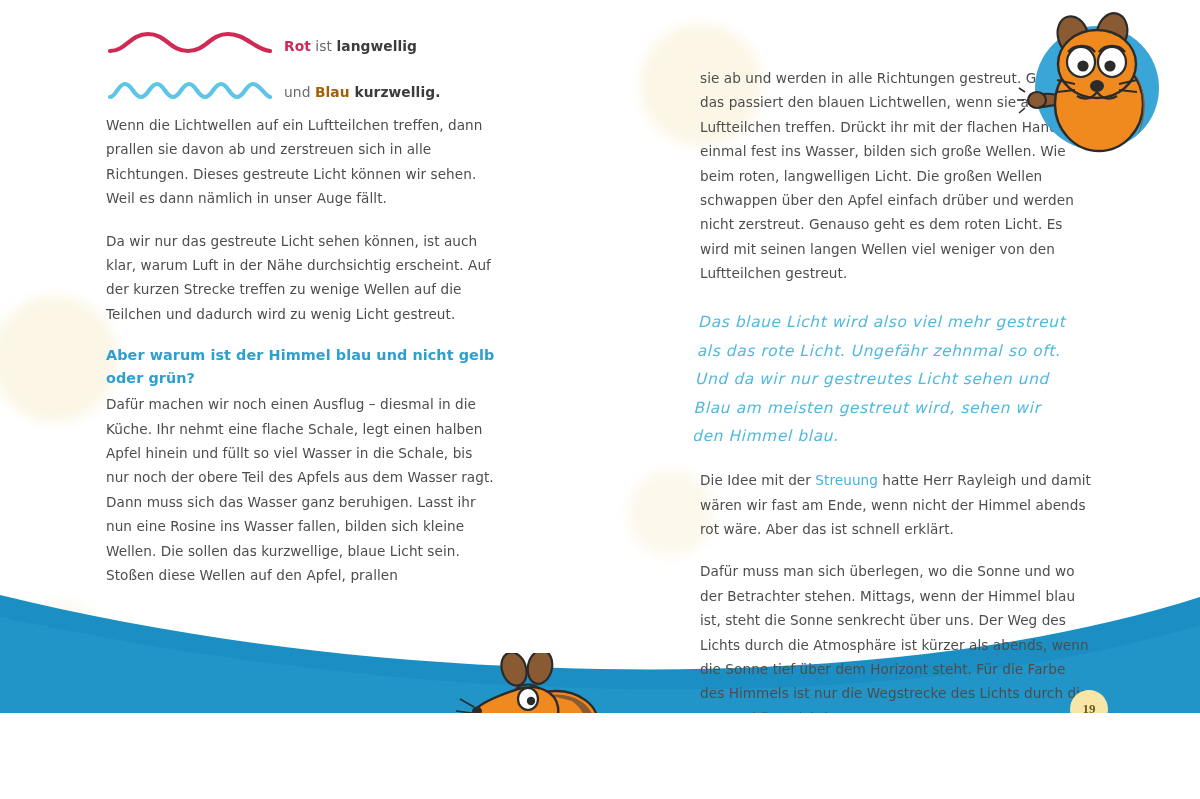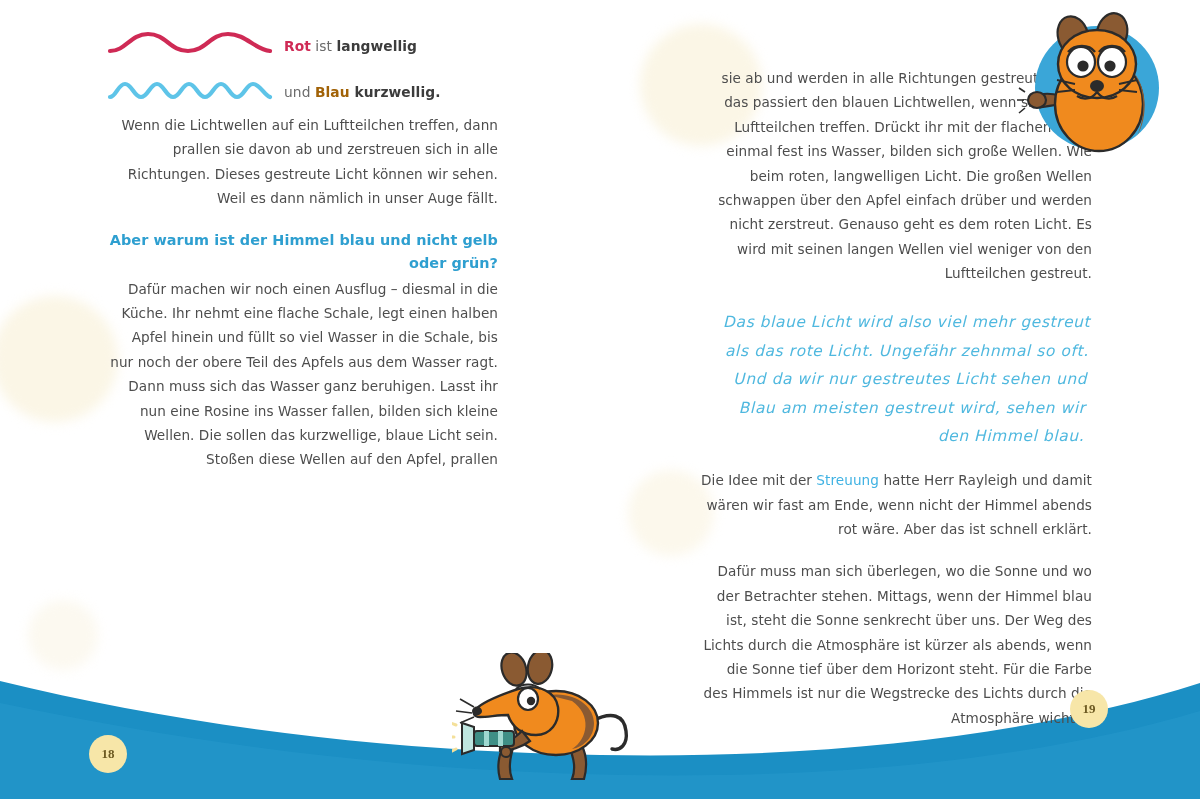--- a/index.html
+++ b/index.html
@@ -6,24 +6,23 @@
   html,body{margin:0;padding:0;}
   body{
     width:1200px;height:799px;
     background:#ffffff;
     font-family:"DejaVu Sans", sans-serif;
     overflow:hidden;
     position:relative;
   }
   .page{
     position:absolute;inset:0;
-    width:1200px;height:799px;
+    width:1200px;height:713px;
     background:#fff;
     overflow:hidden;
-    text-align:right;
   }
   
   .blob{position:absolute;border-radius:50%;background:#fbf6e6;filter:blur(6px);z-index:0;}
   .blob-a{left:-8px;top:296px;width:126px;height:126px;}
   .blob-b{left:640px;top:24px;width:122px;height:122px;}
   .blob-c{left:628px;top:470px;width:86px;height:86px;background:#fcf8ec;}
   .blob-d{left:28px;top:600px;width:70px;height:70px;background:#fcf9f0;}
 
   
   .wave-wrap{position:absolute;left:0;bottom:0;width:1200px;height:140px;z-index:2;}
@@ -129,20 +128,21 @@
         </svg>
       </span>
       <span class="caption">
         <span class="reg">und </span><span class="blue">Blau</span><span> kurzwellig.</span>
       </span>
     </div>
   </div>
 
   <div class="col col-left" style="top:113px;">
     <p class="body">Wenn die Lichtwellen auf ein Luftteilchen treffen, dann prallen sie davon ab und zerstreuen sich in alle Richtungen. Dieses gestreute Licht können wir sehen. Weil es dann nämlich in unser Auge fällt.</p>
+    <p class="body">Da wir nur das gestreute Licht sehen können, ist auch klar, warum Luft in der Nähe durchsichtig erscheint. Auf der kurzen Strecke treffen zu wenige Wellen auf die Teilchen und dadurch wird zu wenig Licht gestreut.</p>
     <h2 class="subhead">Aber warum ist der Himmel blau und nicht gelb oder grün?</h2>
     <p class="body tight">Dafür machen wir noch einen Ausflug – diesmal in die Küche.  Ihr nehmt eine flache Schale, legt einen halben Apfel hinein und füllt so viel Wasser in die Schale, bis nur noch der obere Teil des Apfels aus dem Wasser ragt. Dann muss sich das Wasser ganz beruhigen. Lasst ihr nun eine Rosine ins Wasser fallen, bilden sich kleine Wellen. Die sollen das kurzwellige, blaue Licht sein. Stoßen diese Wellen auf den Apfel, prallen</p>
   </div>
 
   <div class="col col-right" style="top:66px;">
     <p class="body" style="margin-bottom:22px;">sie ab und werden in alle Richtungen gestreut. Genau das passiert den blauen Lichtwellen, wenn sie auf ein Luftteilchen treffen. Drückt ihr mit der flachen Hand einmal fest ins Wasser, bilden sich große Wellen. Wie beim roten, langwelligen Licht. Die großen Wellen schwappen über den Apfel einfach drüber und werden nicht zerstreut. Genauso geht es dem roten Licht. Es wird mit seinen langen Wellen viel weniger von den Luftteilchen gestreut.</p>
 
     <div class="handwrite">
       <span>Das blaue Licht wird also viel mehr gestreut</span>
       <span>als das rote Licht. Ungefähr zehnmal so oft.</span>

